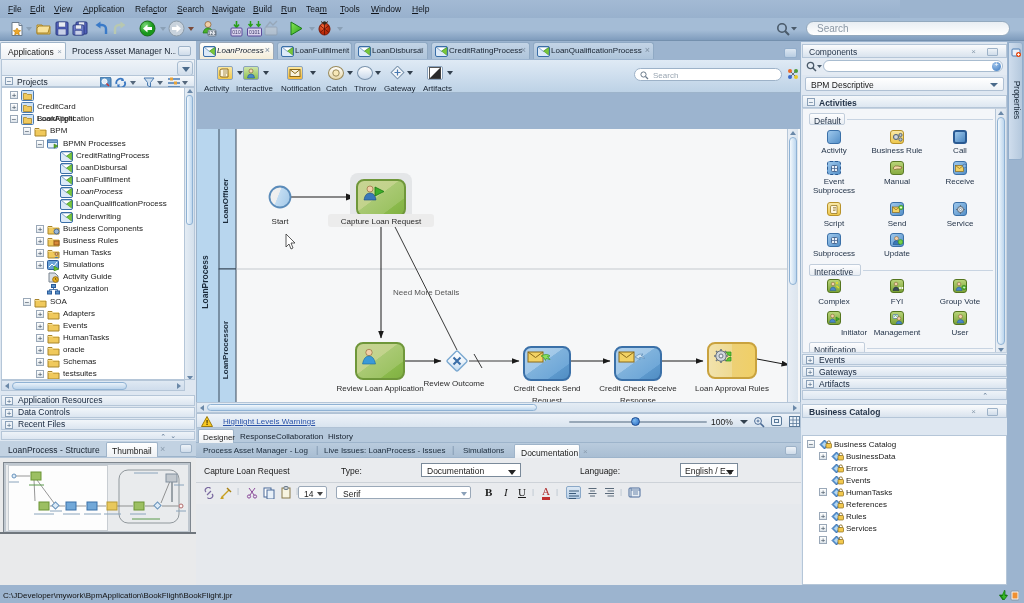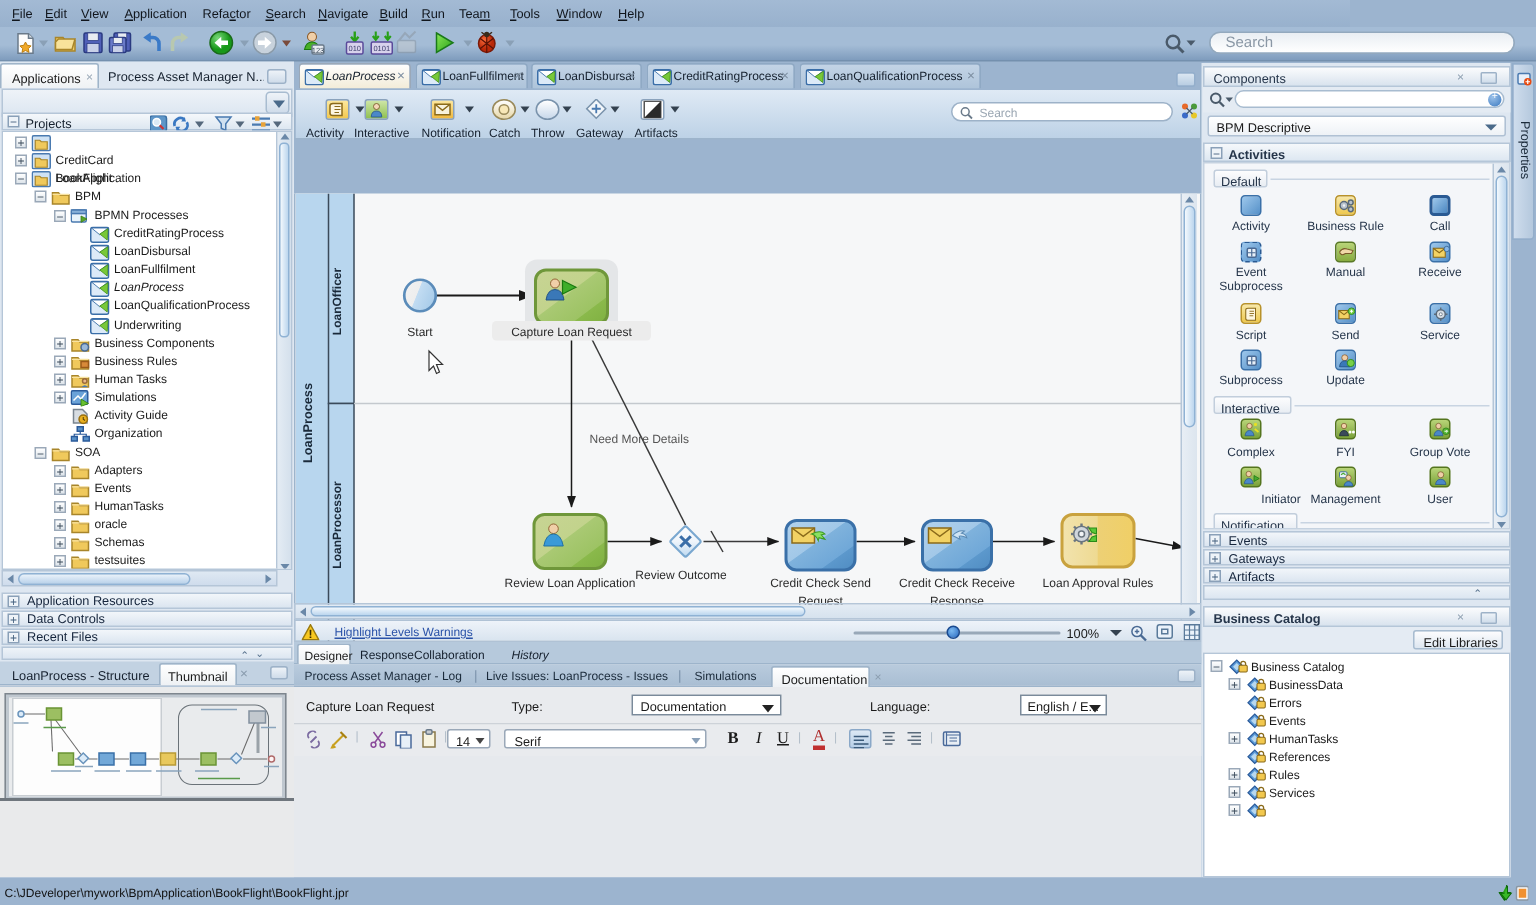--- a/index.html
+++ b/index.html
@@ -685,21 +685,21 @@
       <rect x="0.5" y="0.5" width="10" height="10" fill="#eaf2fa" stroke="#5a7a9a"></rect>
       <path d="M0.5 4 h10 M0.5 7.5 h10 M4 0.5 v10 M7.5 0.5 v10" stroke="#5a7a9a" stroke-width="0.8"></path>
     </svg>
 </div>
 <div id="destabs" class="abs">
   <div class="wtab" style="position:absolute;left:2px;top:1px;width:36px;height:14px;font-size:8px;">
       <span style="position:absolute;left:4px;top:3px;">Designer</span>
     </div>
   <span style="position:absolute;left:44px;top:4px;font-size:8px;color:#15202e;">Response</span>
   <span style="position:absolute;left:80px;top:4px;font-size:8px;color:#15202e;">Collaboration</span>
-  <span style="position:absolute;left:145px;top:4px;font-size:8px;color:#15202e;font-style:italic;">History</span>
+  <span style="position:absolute;left:132px;top:4px;font-size:8px;color:#15202e;">History</span>
 </div>
 <div id="bpanel" class="abs">
 
   <div style="position:absolute;left:0;top:0;width:605px;height:15px;background:linear-gradient(#b9cbdd,#a9bed3);border-bottom:1px solid #9db4cb;padding-left:20px;">
     <span style="position:absolute;left:7px;top:3px;font-size:8px;color:#1a2a3a;">Process Asset Manager - Log</span>
     <span style="position:absolute;left:120px;top:2px;color:#7a92aa;font-size:9px;">|</span>
     <span style="position:absolute;left:128px;top:3px;font-size:8px;color:#1a2a3a;">Live Issues: LoanProcess - Issues</span>
     <span style="position:absolute;left:256px;top:2px;color:#7a92aa;font-size:9px;">|</span>
     <span style="position:absolute;left:267px;top:3px;font-size:8px;color:#1a2a3a;">Simulations</span>
     <div class="wtab" style="position:absolute;left:318px;top:1px;width:66px;height:14px;">
@@ -1002,25 +1002,20 @@
   <div class="collbar" style="left:1px;top:336px;width:205px;"><span style="position:absolute;left:3px;top:1px;width:8px;height:8px;border:1px solid #8aa0b8;background:#eef3f8;font-size:8px;line-height:7px;text-align:center;color:#44607e;">+</span><span style="position:relative;top:0px;color:#15253c;">Artifacts</span></div>
   <div style="position:absolute;left:1px;top:348px;width:205px;height:10px;background:linear-gradient(#eef3f8,#dce6f1);border:1px solid #b5c6d8;">
     <span style="position:absolute;right:18px;top:1px;font-size:7px;color:#5a7490;">⌃</span>
   </div>
 
   <div style="position:absolute;left:1px;top:362px;width:205px;height:14px;background:linear-gradient(#fbfcfd,#d9e3ee);border:1px solid #b5c6d8;">
     <span style="position:absolute;left:6px;top:2px;font-size:8.5px;font-weight:bold;color:#25354a;">Business Catalog</span>
     <span style="position:absolute;right:30px;top:2px;color:#8a9cae;font-size:8px;">×</span>
     <div style="position:absolute;right:8px;top:3px;width:11px;height:8px;background:linear-gradient(#eef3f8,#cfdcea);border:1px solid #9db2c8;border-radius:1px;"></div>
   </div>
-  <div style="position:absolute;left:1px;top:376px;width:205px;height:17px;background:#e4ebf3;">
-    <div style="position:absolute;right:5px;top:2px;width:60px;height:13px;background:linear-gradient(#fdfdfe,#dde6f0);border:1px solid #a8bcd0;border-radius:2px;">
-        <span style="position:absolute;left:6px;top:2px;font-size:8.5px;">Edit Libraries</span>
-      </div>
-  </div>
   <div id="bcat" style="position:absolute;left:1px;top:393px;width:205px;height:150px;background:#fff;border:1px solid #b5c6d8;">
   <span class="abs" style="left:4px;top:4px;width:8px;height:8px;border:1px solid #9aa8b8;background:linear-gradient(#fff,#dde4ea);font-size:8px;line-height:7px;text-align:center;color:#3a4a5a;">−</span>
   <svg class="abs" style="left:16px;top:3px" width="14" height="11" viewBox="0 0 14 11">
         <path d="M1 5.5 L5.5 1 L10 5.5 L5.5 10 Z" fill="#5a9ad8" stroke="#2a5a9a" stroke-width="0.8"></path>
         <path d="M3 5.5 L5.5 3 L8 5.5 L5.5 8 Z" fill="#b8d8f0"></path>
         <rect x="7" y="4.5" width="5.5" height="4.5" rx="0.8" fill="#f2c84e" stroke="#8a6a1a" stroke-width="0.7"></rect>
         <path d="M8.2 4.5 v-1 a1.6 1.6 0 0 1 3.2 0 v1" fill="none" stroke="#8a6a1a" stroke-width="0.9"></path>
       </svg>
   <span class="abs" style="left:31px;top:4px;font-size:8px;white-space:nowrap;">Business Catalog</span>
   <span class="abs" style="left:16px;top:16px;width:8px;height:8px;border:1px solid #9aa8b8;background:linear-gradient(#fff,#dde4ea);font-size:8px;line-height:7px;text-align:center;color:#3a4a5a;">+</span>

